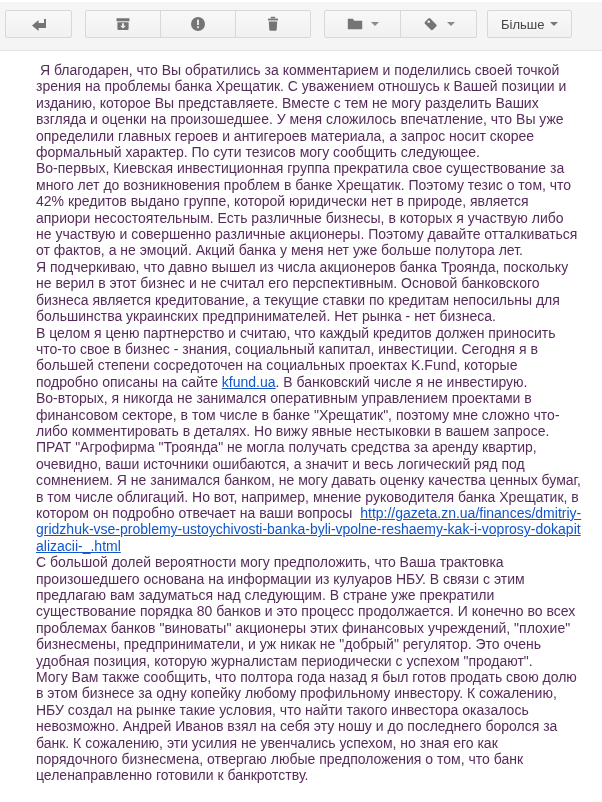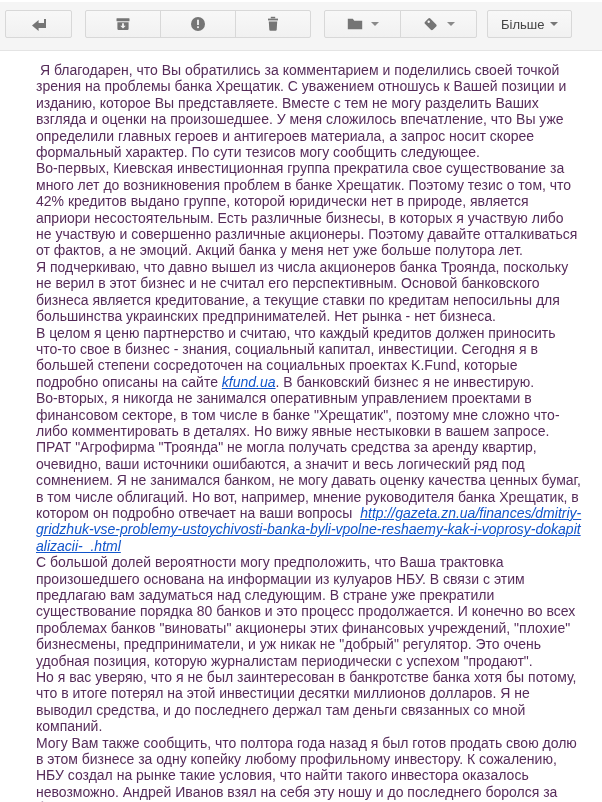--- a/index.html
+++ b/index.html
@@ -65,21 +65,20 @@
   }
   .para {
     margin: 0;
     white-space: pre-wrap;
   }
   .msg-link {
     color: #1155cc;
     text-decoration: underline;
     word-break: break-all;
     cursor: pointer;
-    font-style: italic;
   }
 </style>
 </head>
 <body>
 
 <div class="toolbar">
 
   <div class="tbtn w-back">
     <span>
       <svg width="18" height="18" viewBox="0 0 18 18">
@@ -144,18 +143,17 @@
     <span>Більше</span>
     <span class="caret"></span>
   </div>
 
 </div>
 
 <div class="message">
     <div class="para"><span> Я благодарен, что Вы обратились за комментарием и поделились своей точкой зрения на проблемы банка Хрещатик. С уважением отношусь к Вашей позиции и изданию, которое Вы представляете. Вместе с тем не могу разделить Ваших взгляда и оценки на произошедшее. У меня сложилось впечатление, что Вы уже определили главных героев и антигероев материала, а запрос носит скорее формальный характер. По сути тезисов могу сообщить следующее.</span></div>
     <div class="para"><span>Во-первых, Киевская инвестиционная группа прекратила свое существование за много лет до возникновения проблем в банке Хрещатик. Поэтому тезис о том, что 42% кредитов выдано группе, которой юридически нет в природе, является априори несостоятельным. Есть различные бизнесы, в которых я участвую либо не участвую и совершенно различные акционеры. Поэтому давайте отталкиваться от фактов, а не эмоций. Акций банка у меня нет уже больше полутора лет.</span></div>
     <div class="para"><span>Я подчеркиваю, что давно вышел из числа акционеров банка Троянда, поскольку не верил в этот бизнес и не считал его перспективным. Основой банковского бизнеса является кредитование, а текущие ставки по кредитам непосильны для большинства украинских предпринимателей. Нет рынка - нет бизнеса.</span></div>
-    <div class="para"><span>В целом я ценю партнерство и считаю, что каждый кредитов должен приносить что-то свое в бизнес - знания, социальный капитал, инвестиции. Сегодня я в большей степени сосредоточен на социальных проектах K.Fund, которые подробно описаны на сайте </span><a class="msg-link" href="#">kfund.ua</a><span>. В банковский бизнес я не инвестирую.</span></div>
+    <div class="para"><span>В целом я ценю партнерство и считаю, что каждый кредитов должен приносить что-то свое в бизнес - знания, социальный капитал, инвестиции. Сегодня я в большей степени сосредоточен на социальных проектах K.Fund, которые подробно описаны на сайте </span><a class="msg-link" href="#">kfund.ua</a><span>. В банковский числе я не инвестирую.</span></div>
     <div class="para"><span>Во-вторых, я никогда не занимался оперативным управлением проектами в финансовом секторе, в том числе в банке "Хрещатик", поэтому мне сложно что-либо комментировать в деталях. Но вижу явные нестыковки в вашем запросе.   ПРАТ "Агрофирма "Троянда" не могла получать средства за аренду квартир, очевидно, ваши источники ошибаются, а значит и весь логический ряд под сомнением. Я не занимался банком, не могу давать оценку качества ценных бумаг, в том числе облигаций. Но вот, например, мнение руководителя банка Хрещатик, в котором он подробно отвечает на ваши вопросы  </span><a class="msg-link" href="#">http://gazeta.zn.ua/finances/dmitriy-gridzhuk-vse-problemy-ustoychivosti-banka-byli-vpolne-reshaemy-kak-i-voprosy-dokapitalizacii-_.html</a></div>
     <div class="para"><span>С большой долей вероятности могу предположить, что Ваша трактовка произошедшего основана на информации из кулуаров НБУ. В связи с этим предлагаю вам задуматься над следующим. В стране уже прекратили существование порядка 80 банков и это процесс продолжается. И конечно во всех проблемах банков "виноваты" акционеры этих финансовых учреждений, "плохие" бизнесмены, предприниматели, и уж никак не "добрый" регулятор. Это очень удобная позиция, которую журналистам периодически с успехом "продают".</span></div>
-    <div class="para"><span>Но я вас уверяю, что я не был заинтересован в банкротстве банка хотя бы потому, что в итоге потерял на этой инвестиции десятки миллионов долларов. Я не выводил средства, и до последнего держал там деньги связанных со мной компаний.</span></div>
     <div class="para"><span>Могу Вам также сообщить, что полтора года назад я был готов продать свою долю в этом бизнесе за одну копейку любому профильному инвестору. К сожалению, НБУ создал на рынке такие условия, что найти такого инвестора оказалось невозможно. Андрей Иванов взял на себя эту ношу и до последнего боролся за банк. К сожалению, эти усилия не увенчались успехом, но зная его как порядочного бизнесмена, отвергаю любые предположения о том, что банк целенаправленно готовили к банкротству.</span></div>
   </div>
 
 </body></html>

